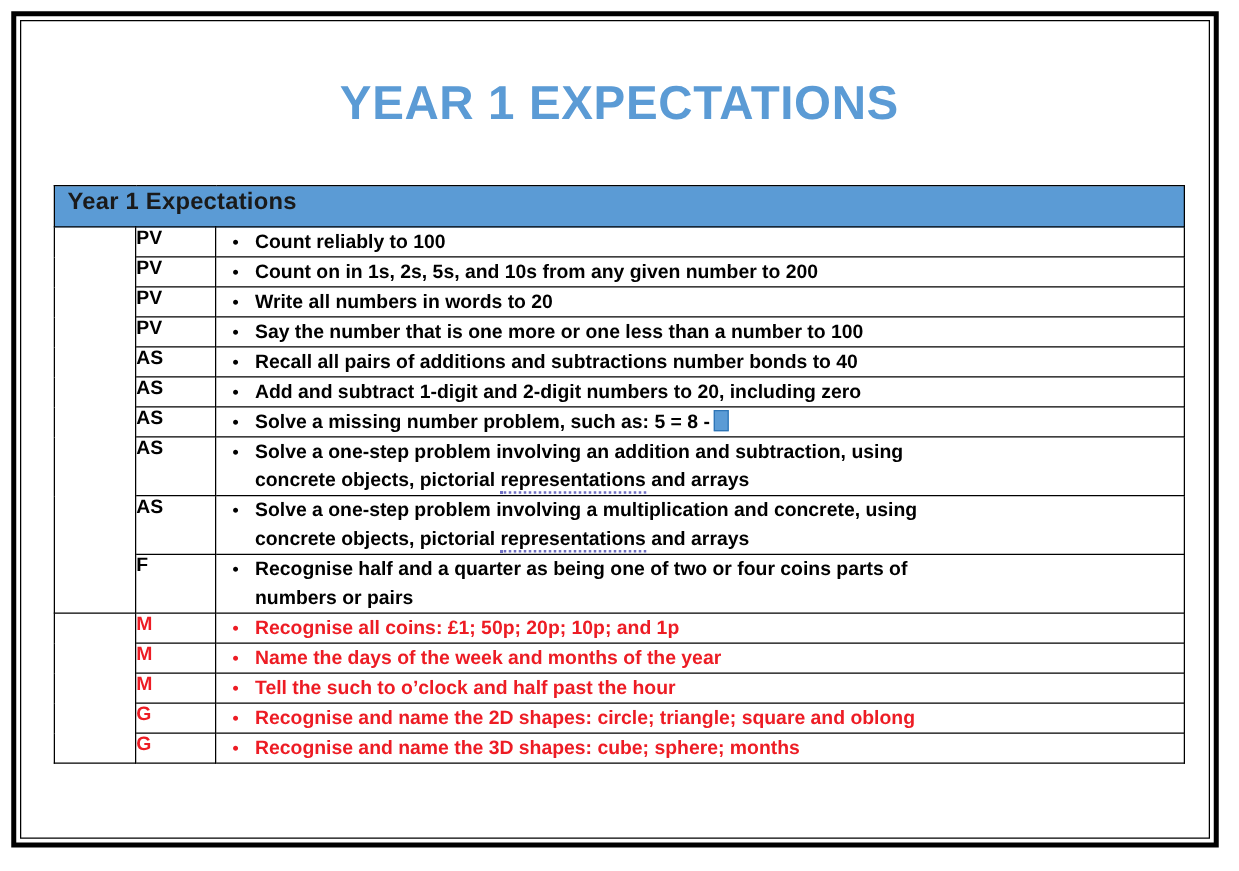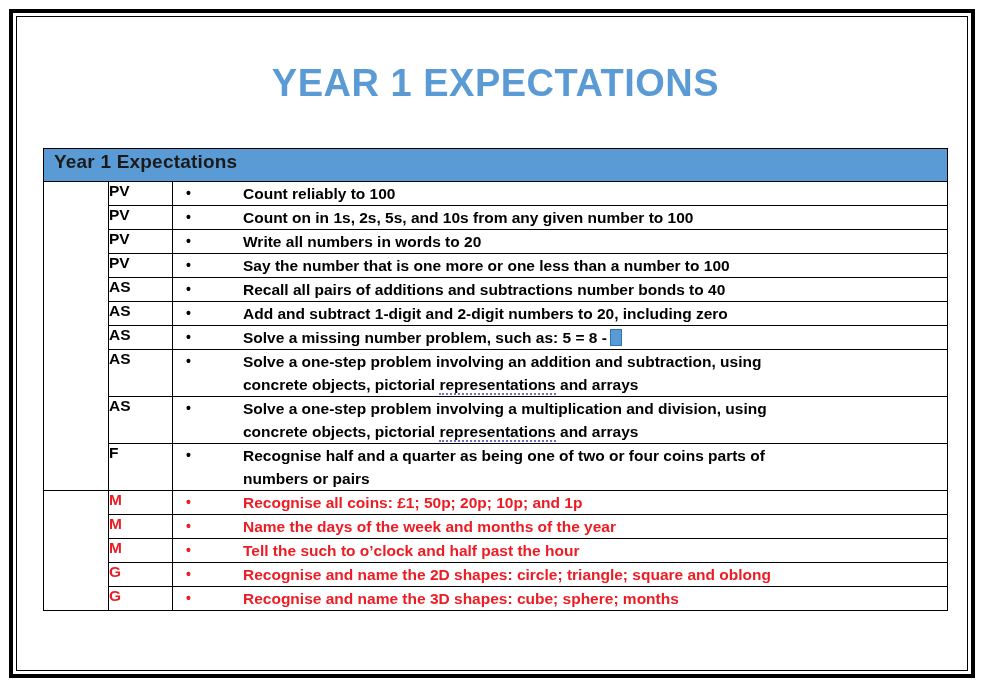--- a/index.html
+++ b/index.html
@@ -110,21 +110,20 @@
   .bullet-dot {
     flex: 0 0 auto;
     width: 31px;
     text-align: center;
     font-size: 14px;
     line-height: 23px;
   }
   .bullet-body {
     flex: 1 1 auto;
     line-height: 23px;
-    margin-left: 39px;
   }
   .bullet-body .cont {
     display: block;
   }
 
   .row-red .cell-code,
   .row-red .bullet-dot,
   .row-red .bullet-body {
     color: #ED1C24;
   }
@@ -175,21 +174,21 @@
             <span class="bullet-dot">•</span>
             <span class="bullet-body"><span>Count reliably to 100</span></span>
           </div>
         </td>
       </tr>
       <tr>
         <td class="cell-code">PV</td>
         <td class="cell-text">
           <div class="bullet-line">
             <span class="bullet-dot">•</span>
-            <span class="bullet-body"><span>Count on in 1s, 2s, 5s, and 10s from any given number to 100</span></span>
+            <span class="bullet-body"><span>Count on in 1s, 2s, 5s, and 10s from any given number to 200</span></span>
           </div>
         </td>
       </tr>
       <tr>
         <td class="cell-code">PV</td>
         <td class="cell-text">
           <div class="bullet-line">
             <span class="bullet-dot">•</span>
             <span class="bullet-body"><span>Write all numbers in words to 20</span></span>
           </div>
@@ -238,21 +237,21 @@
             <span class="bullet-dot">•</span>
             <span class="bullet-body"><span>Solve a one-step problem involving an addition and subtraction, using</span><span class="cont"><span>concrete objects, pictorial </span><span class="spell">representations</span><span> and arrays</span></span></span>
           </div>
         </td>
       </tr>
       <tr>
         <td class="cell-code">AS</td>
         <td class="cell-text">
           <div class="bullet-line">
             <span class="bullet-dot">•</span>
-            <span class="bullet-body"><span>Solve a one-step problem involving a multiplication and division, using</span><span class="cont"><span>concrete objects, pictorial </span><span class="spell">representations</span><span> and arrays</span></span></span>
+            <span class="bullet-body"><span>Solve a one-step problem involving a multiplication and concrete, using</span><span class="cont"><span>concrete objects, pictorial </span><span class="spell">representations</span><span> and arrays</span></span></span>
           </div>
         </td>
       </tr>
       <tr>
         <td class="cell-code">F</td>
         <td class="cell-text">
           <div class="bullet-line">
             <span class="bullet-dot">•</span>
             <span class="bullet-body"><span>Recognise half and a quarter as being one of two or four coins parts of</span><span class="cont">numbers or pairs</span></span>
           </div>

